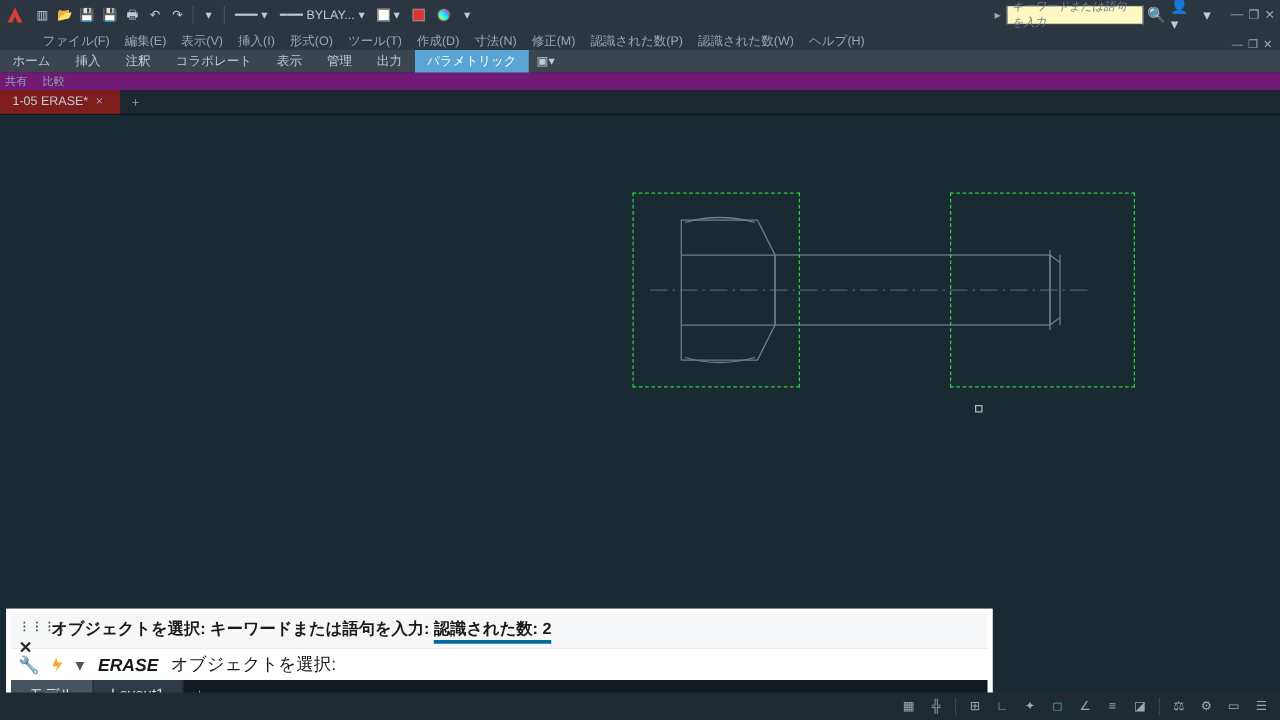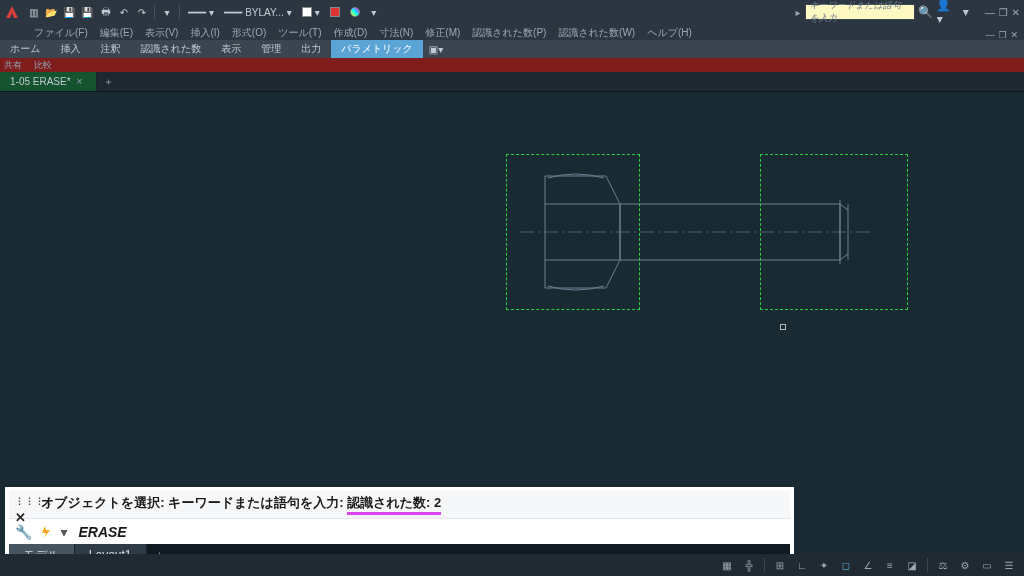--- a/index.html
+++ b/index.html
@@ -30,25 +30,25 @@
   .menubar .mi { padding: 0 6px; }
   .menubar-winctrls { margin-left: auto; padding-right: 6px; display: flex; gap: 4px; font-size: 9px; }
 
   
   .ribbon-tabs { height: 18px; background: #3a4550; display: flex; align-items: stretch; font-size: 10px; color: #bfcad4; }
   .ribbon-tab { padding: 0 10px; display: flex; align-items: center; }
   .ribbon-tab.active { background: #5aa5d6; color: #fff; }
   .ribbon-extras { display: flex; align-items: center; padding: 0 6px; gap: 4px; }
 
   
-  .subpanel { height: 14px; background: #7f1d1d; display: flex; align-items: center; font-size: 9px; color: #8fa2b3; gap: 12px; padding-left: 4px; }
+  .subpanel { height: 14px; background: #701a75; display: flex; align-items: center; font-size: 9px; color: #8fa2b3; gap: 12px; padding-left: 4px; }
 
   
   .doc-tabs { height: 20px; background: #1e2830; display: flex; align-items: stretch; font-size: 10px; color: #bfcad4; border-bottom: 1px solid #0e141a; }
-  .doc-tab { padding: 0 14px 0 10px; display: flex; align-items: center; gap: 6px; background: #14532d; border-right: 1px solid #1a242d; position: relative; }
+  .doc-tab { padding: 0 14px 0 10px; display: flex; align-items: center; gap: 6px; background: #7f1d1d; border-right: 1px solid #1a242d; position: relative; }
   .doc-tab .close { color: #8fa2b3; font-size: 10px; }
   .doc-add { width: 22px; display: flex; align-items: center; justify-content: center; color: #8fa2b3; }
 
   
   .canvas { position: absolute; top: 92px; left: 0; right: 0; bottom: 104px; background: #1a2a33; }
   .drawing { position: absolute; inset: 0; }
 
   
   .selrect { position: absolute; border: 1.5px dashed #2ecc40; }
 
@@ -62,21 +62,21 @@
   .cmd-wrap {
     position: absolute; left: 5px; right: 230px; bottom: 6px;
     border: 4px solid #ffffff; background: #fff;
   }
   .cmd-hist {
     background: #f6f7f8; color: #1a1a1a; font-size: 13px; padding: 3px 6px 3px 32px;
     position: relative; line-height: 1.35; font-weight: 600;
   }
   .cmd-hist .grip { position: absolute; left: 6px; top: 4px; color: #4a4a4a; font-size: 9px; letter-spacing: 1px; }
   .cmd-hist .xbtn { position: absolute; left: 6px; top: 18px; color: #2a2a2a; font-weight: bold; font-size: 13px; }
-  .underline-red { display: inline-block; border-bottom: 3px solid #d946ef; padding-bottom: 0; }
+  .underline-red { display: inline-block; border-bottom: 3px solid #0369a1; padding-bottom: 0; }
   .cmd-input-row {
     height: 26px; background: #fff; display: flex; align-items: center; gap: 6px;
     padding-left: 6px; border-top: 1px solid #e2e6ea; font-size: 14px; color: #1a1a1a;
   }
   .cmd-input-row .wrench { font-size: 14px; }
   .cmd-input-row .flash { width: 16px; height: 16px; display: inline-flex; align-items: center; justify-content: center; }
   .cmd-input-row .chev { width: 12px; color: #555; }
   .cmd-input-row .erase { font-weight: 700; font-style: italic; text-align: right; }
 
   .layout-tabs {
@@ -173,21 +173,21 @@
     <span>―</span>
     <span>❐</span>
     <span>✕</span>
   </div>
 </div>
 
 <div class="ribbon-tabs">
   <div class="ribbon-tab">ホーム</div>
   <div class="ribbon-tab">挿入</div>
   <div class="ribbon-tab">注釈</div>
-  <div class="ribbon-tab">認識された数</div>
+  <div class="ribbon-tab">コラボレート</div>
   <div class="ribbon-tab">表示</div>
   <div class="ribbon-tab">管理</div>
   <div class="ribbon-tab">出力</div>
   <div class="ribbon-tab active">パラメトリック</div>
   <div class="ribbon-extras">
     <span>▣▾</span>
   </div>
 </div>
 
 <div class="subpanel">
@@ -240,20 +240,21 @@
   </div>
   <div class="cmd-input-row">
     <span class="wrench">🔧</span>
     <span class="flash">
       <svg width="14" height="14" viewBox="0 0 14 14">
           <path d="M6 1 L3 8 L7 8 L5 13 L11 5 L7 5 Z" fill="#f6a623"></path>
         </svg>
     </span>
     <span class="chev">▾</span>
     <span class="erase">ERASE</span>
+    <span style="margin-left:4px;">オブジェクトを選択:</span>
   </div>
   <div class="layout-tabs">
     <div class="layout-tab active">モデル</div>
     <div class="layout-tab">Layout1</div>
     <div class="layout-add">＋</div>
   </div>
 </div>
 
 <div class="statusbar">
   <span class="sb-icon">▦</span>

